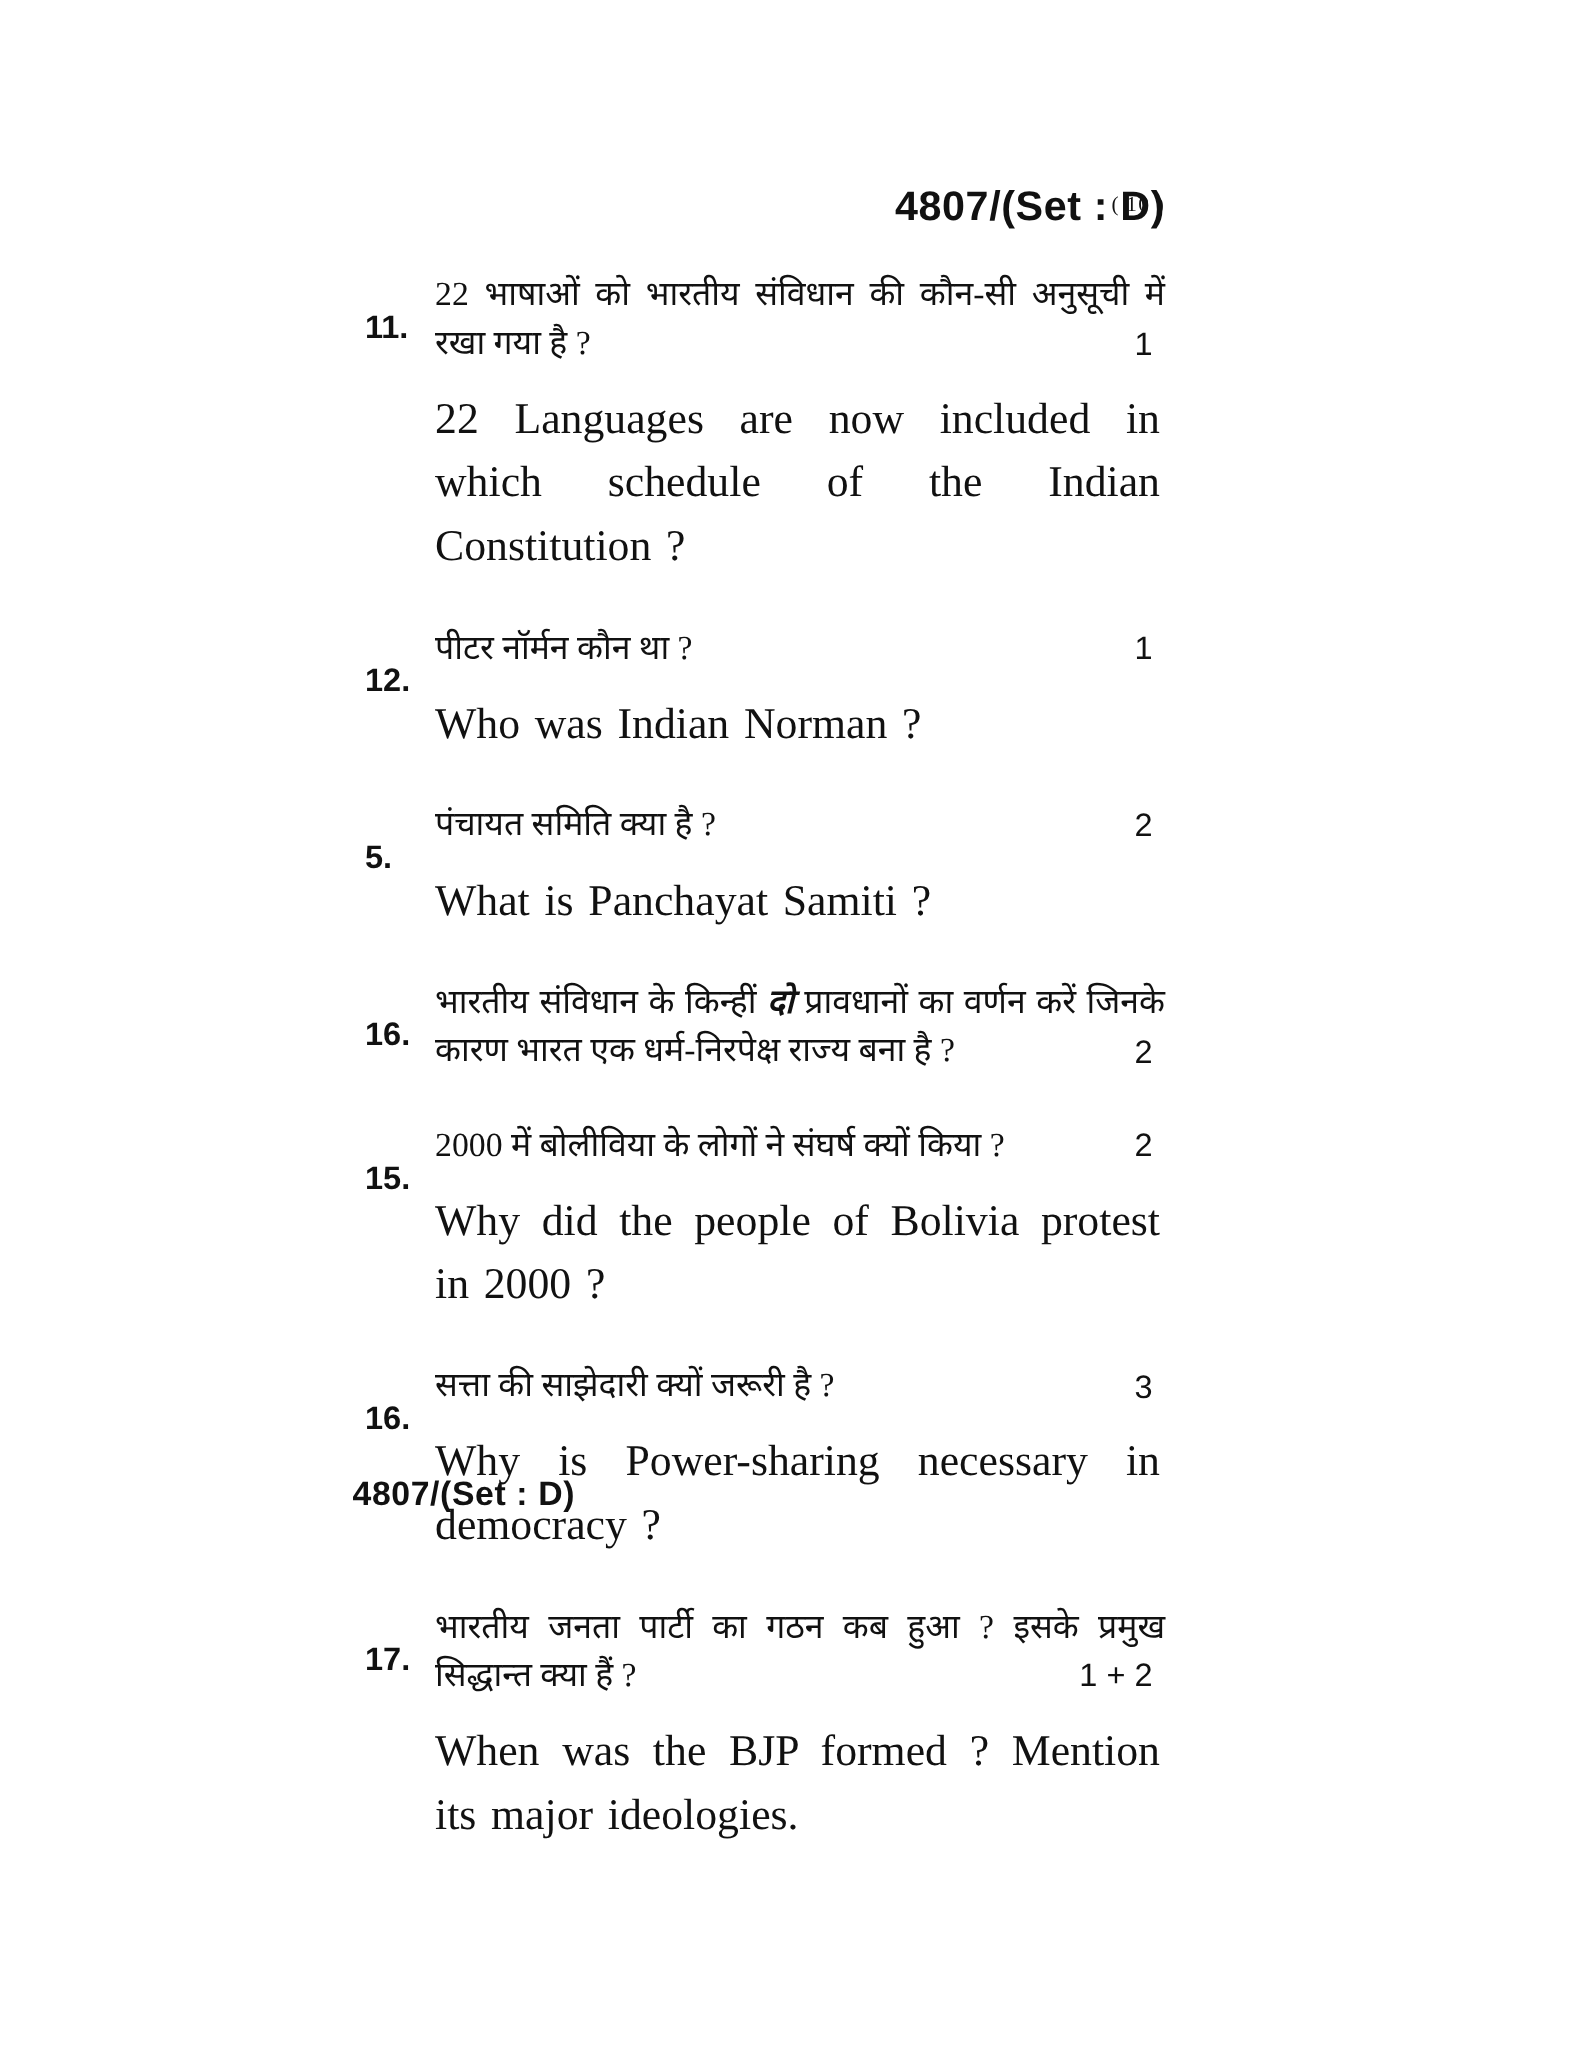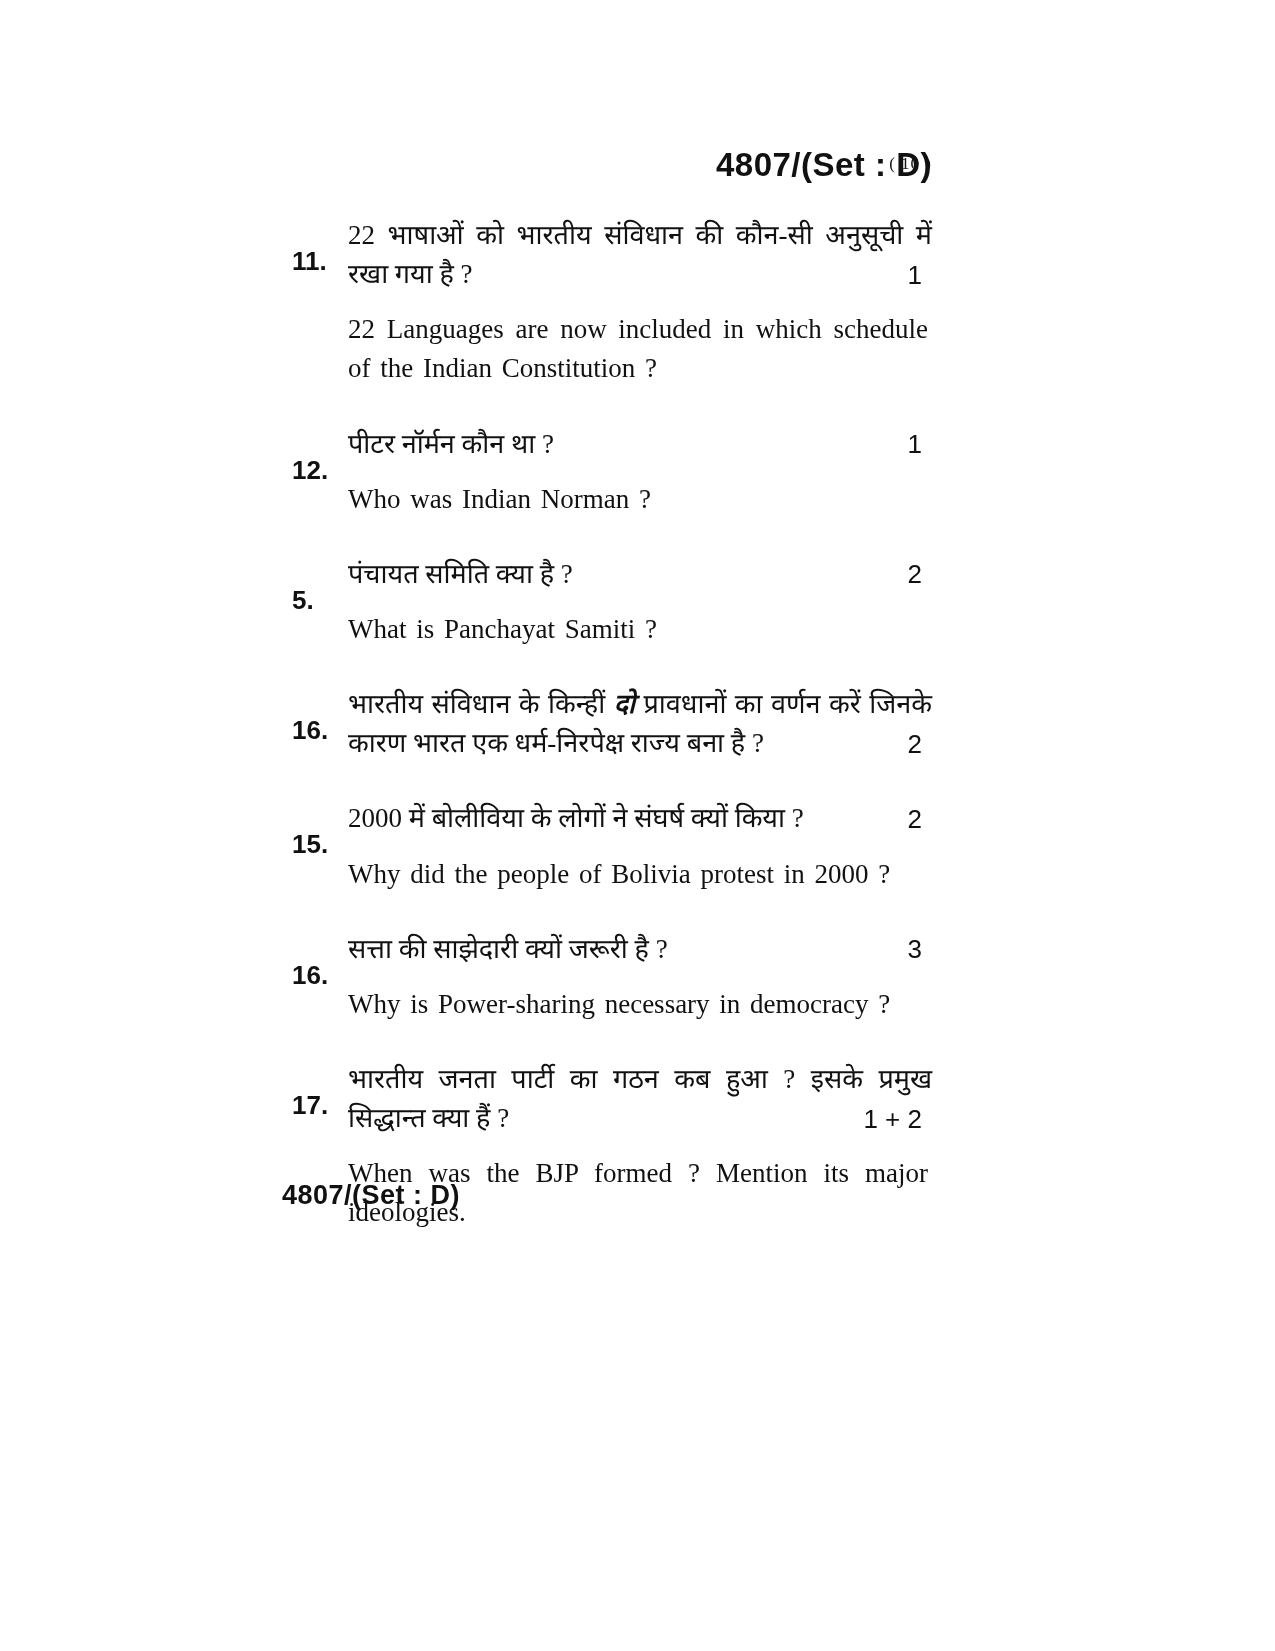--- a/index.html
+++ b/index.html
@@ -78,21 +78,21 @@
     position: absolute;
     right: 10px;
     bottom: 0;
     font-size: 26px;
     font-family: "Liberation Sans", sans-serif;
     text-align: right;
     white-space: nowrap;
   }
   .q-english {
     margin-top: 16px;
-    font-size: 27px;
+    font-size: 35px;
     line-height: 1.45;
     text-align: justify;
     word-spacing: 3px;
     padding-right: 4px;
   }
   .bold-ital {
     font-weight: bold;
     font-style: italic;
   }
 

